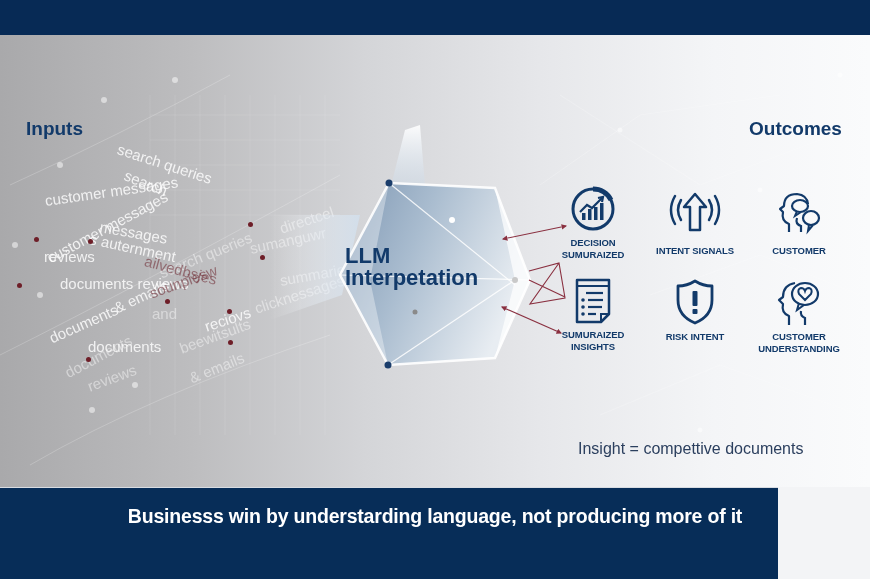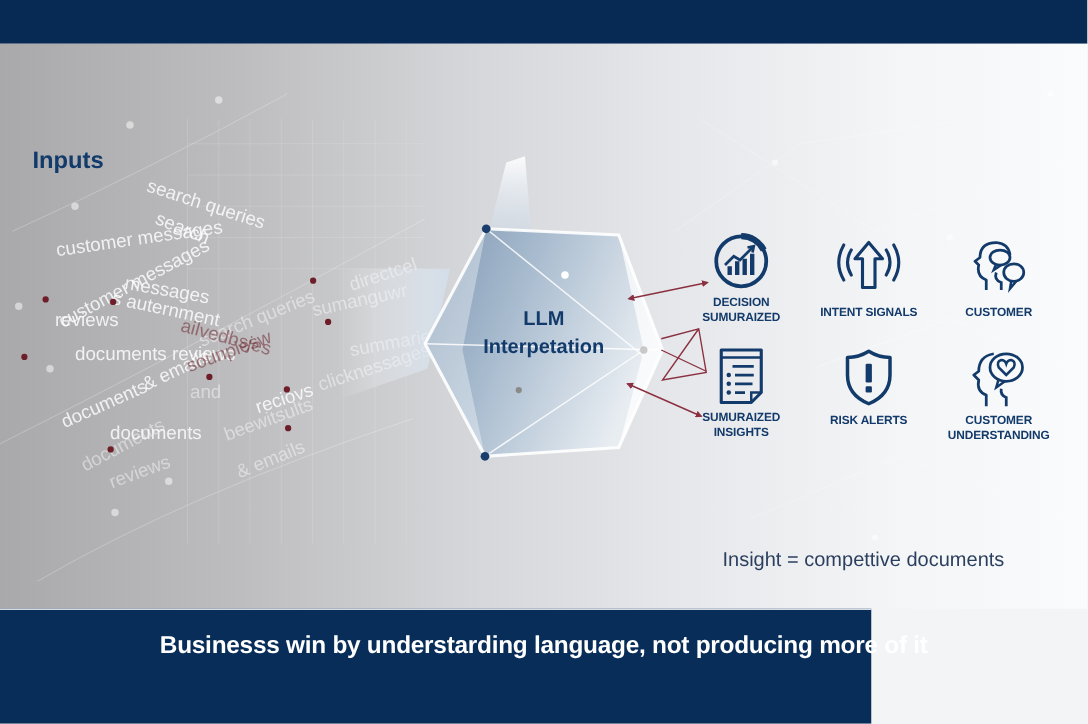--- a/index.html
+++ b/index.html
@@ -2,34 +2,34 @@
 <html><head>
   <meta charset="utf-8">
   <style>
     * { margin: 0; padding: 0; box-sizing: border-box; }
     html, body { width: 870px; height: 579px; overflow: hidden; }
     body { font-family: "Liberation Sans", sans-serif; background: #f3f4f6; position: relative; }
     .top-bar { position: absolute; left: 0; top: 0; width: 870px; height: 35px; background: #072a55; }
     .main { position: absolute; left: 0; top: 35px; width: 870px; height: 452px;
       background: linear-gradient(90deg, #a9a9ab 0%, #bdbdbf 22%, #d4d5d8 42%, #e6e7ea 62%, #f4f5f7 82%, #fafbfc 100%);
       overflow: hidden; }
-    .bottom-bar { position: absolute; left: 0; top: 487px; width: 697px; height: 92px; background: #072d58;
+    .bottom-bar { position: absolute; left: 0; top: 487px; width: 778px; height: 92px; background: #072d58;
       border-top: 1px solid #d8dce2; }
     .tagline { position: absolute; left: 0; top: 17px; width: 870px; text-align: center; color: #ffffff;
       font-family: "Liberation Sans", sans-serif; font-weight: bold; font-size: 19.5px; letter-spacing: -0.2px; }
     .section-title { position: absolute; color: #123a6a; font-weight: bold; font-size: 19px; }
     .inputs-title { left: 26px; top: 83px; }
     .outcomes-title { left: 749px; top: 83px; }
     .word { position: absolute; color: rgba(255,255,255,0.82); font-size: 15px; white-space: nowrap; transform-origin: left center; }
     .word.faint { color: rgba(255,255,255,0.45); }
     .word.maroon { color: rgba(110,40,50,0.55); }
     .dot { position: absolute; width: 5px; height: 5px; border-radius: 50%; background: #6e1e28; }
     .hex-wrap { position: absolute; left: 270px; top: 85px; width: 300px; height: 260px; }
-    .llm-label { position: absolute; left: 345px; top: 210px; width: 180px; text-align: center; color: #123a6a;
-      font-weight: bold; font-size: 16px; line-height: 22px; }
+    .llm-label { position: absolute; left: 345px; top: 210px; width: 180px; color: #123a6a;
+      font-weight: bold; font-size: 22px; line-height: 22px; }
     .outcome { position: absolute; width: 110px; text-align: center; }
     .outcome .icon { display: block; margin: 0 auto; }
     .outcome .label { display: block; color: #123a6a; font-weight: bold; font-size: 9.5px; line-height: 12px; margin-top: 4px; letter-spacing: -0.1px; }
     .caption { position: absolute; top: 405px; font-size: 16px; white-space: nowrap; }
     .cap-left { left: 80px; color: #2b4a78; }
     .cap-mid { left: 330px; color: #7b1c2d; font-weight: bold; }
     .cap-right { left: 578px; color: #2b3f5e; }
   </style>
 </head>
 <body>
@@ -73,20 +73,21 @@
       <circle cx="92" cy="375" r="3"></circle>
         <circle cx="620" cy="95" r="2.5"></circle>
       <circle cx="760" cy="155" r="2.5"></circle>
         <circle cx="820" cy="305" r="2.5"></circle>
       <circle cx="840" cy="40" r="2.5"></circle>
         <circle cx="700" cy="395" r="2.5"></circle>
     </g>
   </svg>
 
   <div class="section-title inputs-title">Inputs</div>
+  <div class="section-title outcomes-title">Outcomes</div>
 
   <div id="words">
       <span class="word" style="left: 118px; top: 105px; transform: rotate(18deg);">search queries</span>
       <span class="word" style="left: 125px; top: 131px; transform: rotate(22deg);">search</span>
       <span class="word" style="left: 45px; top: 157px; transform: rotate(-8deg);">customer messages</span>
       <span class="word" style="left: 100px; top: 183px; transform: rotate(10deg);">messages</span>
       <span class="word" style="left: 48px; top: 215px; transform: rotate(-28deg);">customer messages</span>
       <span class="word" style="left: 90px; top: 195px; transform: rotate(12deg);">s auternment</span>
       <span class="word" style="left: 44px; top: 213px; transform: rotate(0deg);">reviews</span>
       <span class="word" style="left: 60px; top: 240px; transform: rotate(0deg);">documents reviews</span>
@@ -235,21 +236,21 @@
     </span>
   </div>
 
   <div class="outcome" style="left:640px;top:243px;">
     <svg class="icon" width="40" height="48" viewBox="0 0 40 48">
       <path d="M20 3 Q28 8 37 8 L37 22 Q37 38 20 45 Q3 38 3 22 L3 8 Q12 8 20 3 Z" fill="none" stroke="#123a6a" stroke-width="2.8" stroke-linejoin="round"></path>
       <rect x="17.5" y="13" width="5" height="15" rx="1" fill="#123a6a"></rect>
       <rect x="17.5" y="31" width="5" height="5" rx="1" fill="#123a6a"></rect>
     </svg>
     <span class="label" style="margin-top:5px;">
-      <span>RISK ALERTS</span>
+      <span>RISK INTENT</span>
     </span>
   </div>
 
   <div class="outcome" style="left:744px;top:243px;">
     <svg class="icon" width="48" height="50" viewBox="0 0 48 50">
       <path d="M14 47 L14 38 Q6 35 8 26 L4 22 L8 19 Q8 7 20 5" fill="none" stroke="#123a6a" stroke-width="2.2" stroke-linejoin="round"></path>
       <path d="M30 47 L30 40 Q25 38 26 33" fill="none" stroke="#123a6a" stroke-width="2.2"></path>
       <ellipse cx="30" cy="16" rx="13" ry="11" fill="none" stroke="#123a6a" stroke-width="2.2"></ellipse>
       <path d="M24 25 L22 32 L29 27" fill="none" stroke="#123a6a" stroke-width="2"></path>
       <path d="M30 22 L24 16 Q22 11 26 10 Q29 10 30 13 Q31 10 34 10 Q38 11 36 16 Z" fill="none" stroke="#123a6a" stroke-width="2"></path>

